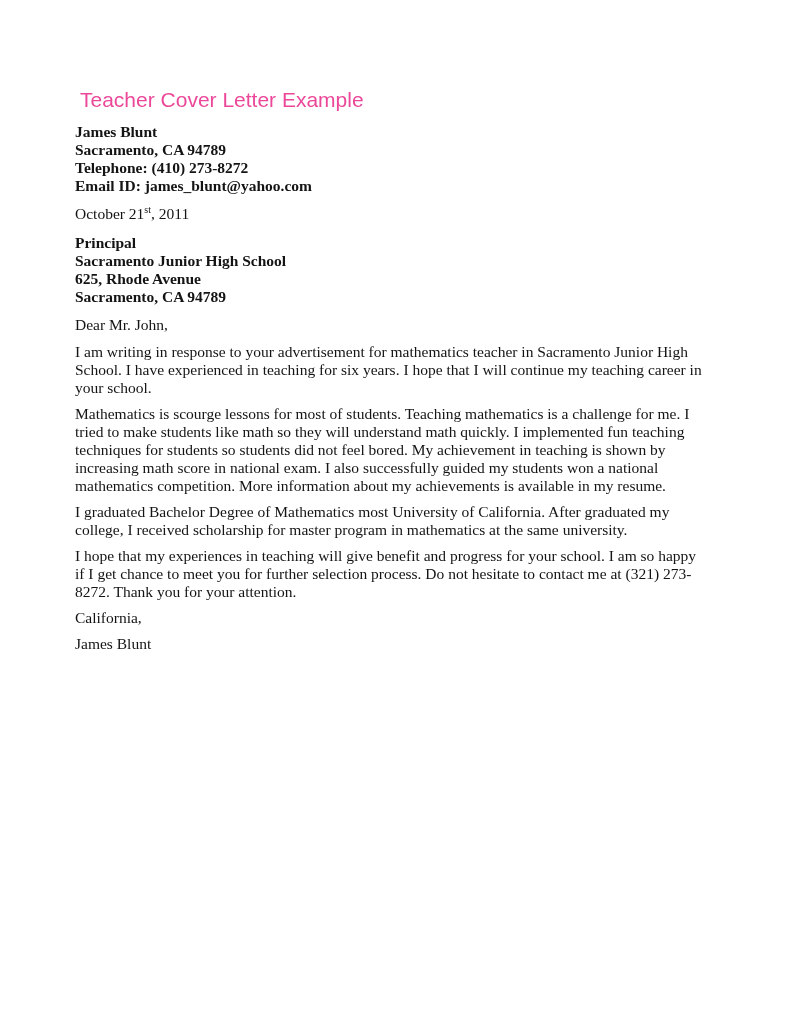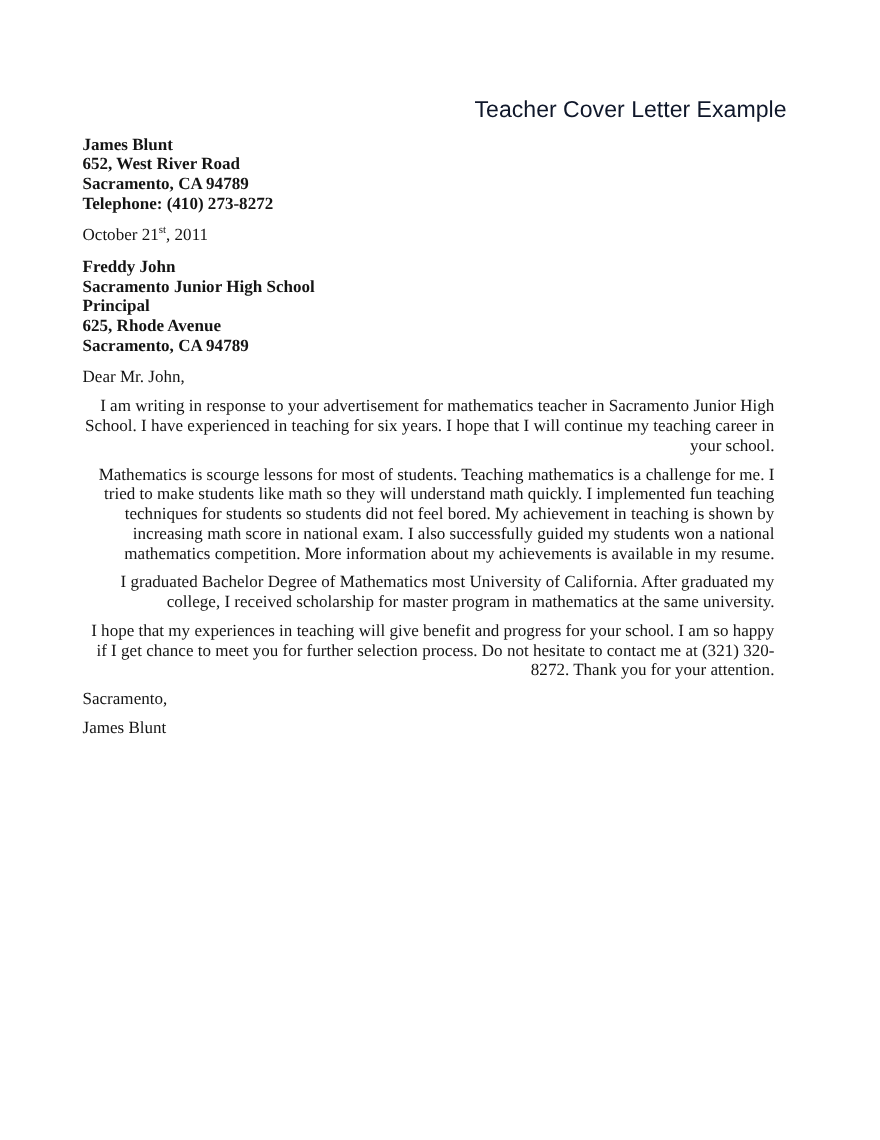--- a/index.html
+++ b/index.html
@@ -18,23 +18,23 @@
     font-family: "Liberation Serif", "DejaVu Serif", serif;
     font-size: 15.5px;
     line-height: 18px;
     overflow: hidden;
   }
   .doc-title {
     font-family: "Liberation Sans", "DejaVu Sans", sans-serif;
     font-size: 21px;
     font-weight: 400;
     line-height: 24px;
-    text-align: right;
+    text-align: left;
     margin: 0 0 11px 0;
-    color: #0f172a;
+    color: #ec4899;
     
     margin-left: 5px;
   }
   .address-block {
     font-weight: 700;
     margin: 0 0 10px 0;
     max-width: 640px;
   }
   .address-block .line {
     display: block;
@@ -47,56 +47,54 @@
     line-height: 0;
     vertical-align: super;
     text-align: right;
   }
   .salutation {
     margin: 0 0 9px 0;
   }
   .body-para {
     margin: 0 11px 8px 0;
     max-width: 640px;
-    text-align: right;
   }
   .closing {
     margin: 0 0 8px 0;
   }
   .signature {
     margin: 0;
   }
 </style>
 </head>
 <body>
 
 <div class="page">
 
   <h1 class="doc-title">Teacher Cover Letter Example</h1>
 
   <div class="address-block">
     <span class="line">James Blunt</span>
-    <span class="line">652, West River Road</span>
     <span class="line">Sacramento, CA 94789</span>
     <span class="line">Telephone: (410) 273-8272</span>
+    <span class="line">Email ID: james_blunt@yahoo.com</span>
   </div>
 
   <p class="date-line"><span>October 21</span><sup>st</sup><span>, 2011</span></p>
 
   <div class="address-block">
-    <span class="line">Freddy John</span>
+    <span class="line">Principal</span>
     <span class="line">Sacramento Junior High School</span>
-    <span class="line">Principal</span>
     <span class="line">625, Rhode Avenue</span>
     <span class="line">Sacramento, CA 94789</span>
   </div>
 
   <p class="salutation">Dear Mr. John,</p>
 
   <p class="body-para">I am writing in response to your advertisement for mathematics teacher in Sacramento Junior High School. I have experienced in teaching for six years. I hope that I will continue my teaching career in your school.</p>
   <p class="body-para">Mathematics is scourge lessons for most of students. Teaching mathematics is a challenge for me. I tried to make students like math so they will understand math quickly. I implemented fun teaching techniques for students so students did not feel bored. My achievement in teaching is shown by increasing math score in national exam. I also successfully guided my students won a national mathematics competition. More information about my achievements is available in my resume.</p>
   <p class="body-para">I graduated Bachelor Degree of Mathematics most University of California. After graduated my college, I received scholarship for master program in mathematics at the same university.</p>
-  <p class="body-para">I hope that my experiences in teaching will give benefit and progress for your school. I am so happy if I get chance to meet you for further selection process. Do not hesitate to contact me at (321) 320-8272. Thank you for your attention.</p>
+  <p class="body-para">I hope that my experiences in teaching will give benefit and progress for your school. I am so happy if I get chance to meet you for further selection process. Do not hesitate to contact me at (321) 273-8272. Thank you for your attention.</p>
 
-  <p class="closing">Sacramento,</p>
+  <p class="closing">California,</p>
   <p class="signature">James Blunt</p>
 
 </div>
 
 </body></html>

